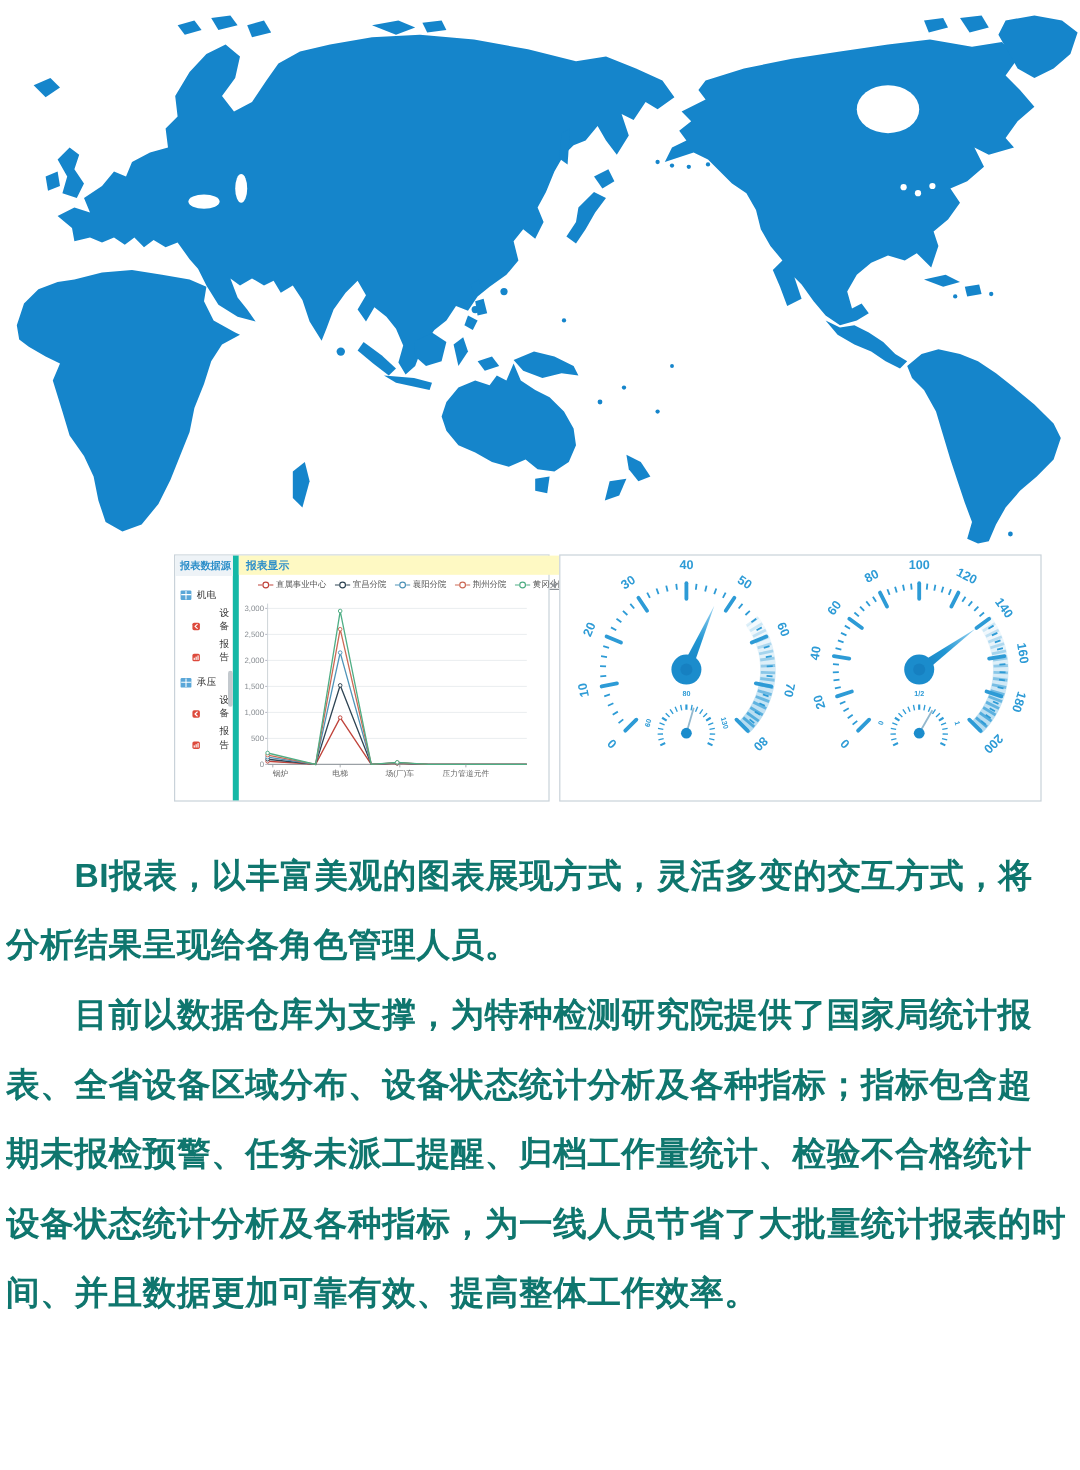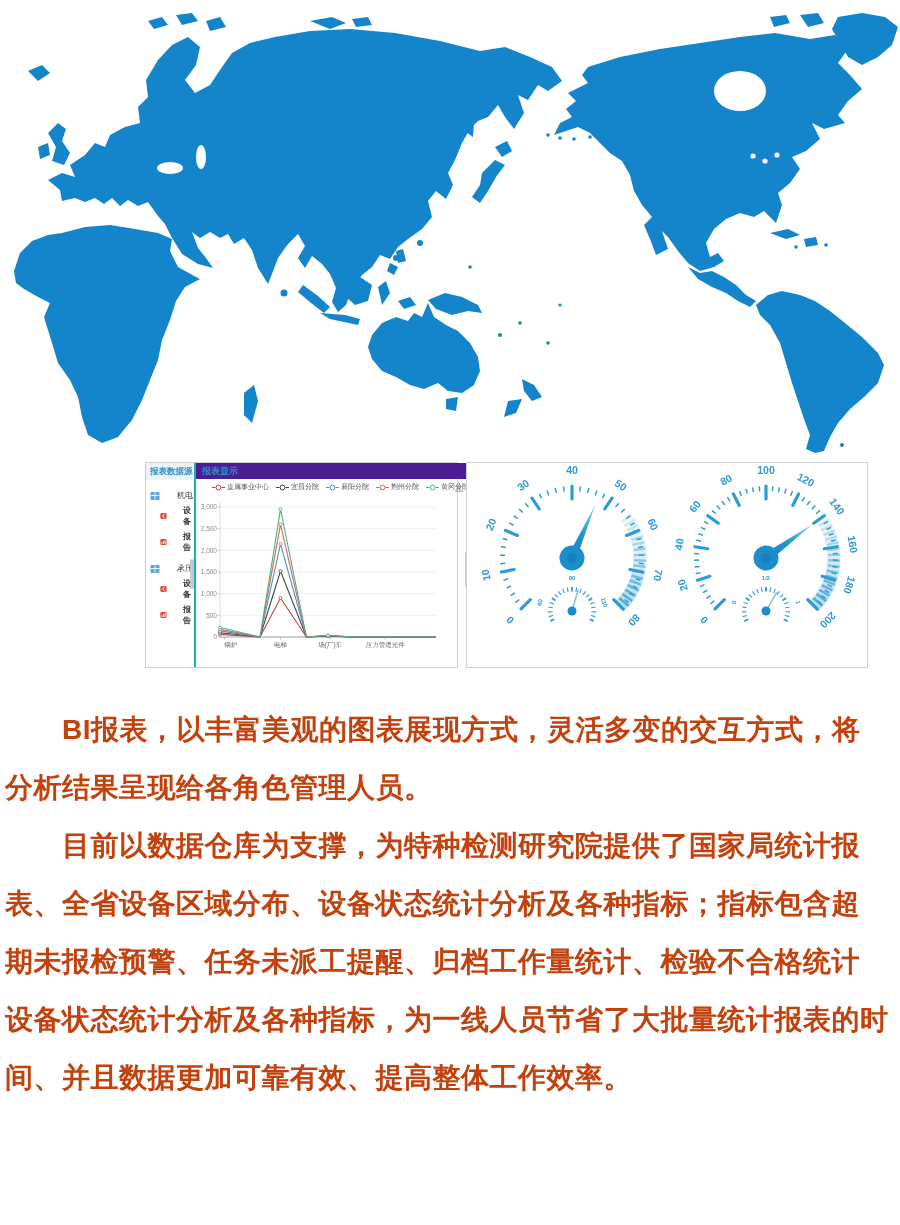--- a/index.html
+++ b/index.html
@@ -2,38 +2,38 @@
 <html><head>
 <meta charset="utf-8">
 <style>
   html,body{margin:0;padding:0;background:#ffffff;}
   .page{position:relative;width:900px;height:1225px;background:#fff;overflow:hidden;
         font-family:"Liberation Sans","DejaVu Sans",sans-serif;}
   .map{position:absolute;left:0;top:5px;width:900px;height:452px;}
   .panel{position:absolute;background:#fff;border:1px solid #c9d2d9;box-sizing:border-box;}
   .left-panel{left:145px;top:462px;width:313px;height:206px;display:flex;}
   .right-panel{left:466px;top:462px;width:402px;height:206px;}
-  .sidebar{position:relative;width:62px;height:100%;border-right:2px solid #14b8a6;box-sizing:border-box;}
+  .sidebar{position:relative;width:62px;height:100%;border-right:5px solid #14b8a6;box-sizing:border-box;}
   .side-head{height:17px;line-height:17px;background:#eef3f7;color:#2e8fc9;font-size:8.5px;
              font-weight:bold;padding-left:4px;white-space:nowrap;overflow:hidden;}
   .tree{padding:5px 0 0 4px;}
-  .tree-group{display:flex;align-items:center;gap:17px;margin-top:5px;font-size:8px;color:#333;}
-  .tree-child{display:flex;align-items:center;gap:16px;margin:4px 0 0 10px;font-size:8px;color:#333;font-weight:bold;}
+  .tree-group{display:flex;align-items:center;gap:4px;margin-top:5px;font-size:8px;color:#333;}
+  .tree-child{display:flex;align-items:flex-end;gap:16px;margin:4px 0 0 10px;font-size:8px;color:#333;}
   .main{position:relative;flex:1;height:100%;}
-  .main-head{height:16px;line-height:16px;background:#4c1d95;color:#2e8fc9;font-size:9px;
+  .main-head{height:16px;line-height:16px;background:#fef9c3;color:#2e8fc9;font-size:9px;
              font-weight:bold;padding-left:6px;}
   .legend-row{position:relative;height:16px;display:flex;align-items:center;gap:7px;
               padding-left:16px;font-size:7px;color:#555;}
   .legend-item{display:flex;align-items:center;gap:2px;white-space:nowrap;}
   .dl{position:absolute;right:5px;top:3px;}
   .scroll-thumb{position:absolute;background:#c3c9ce;border-radius:2px;}
   .side-scroll{right:0px;top:96px;width:4px;height:30px;}
   .main-scroll{right:0px;top:88px;width:4px;height:36px;}
   .body-text{position:absolute;left:0;top:701px;width:900px;padding:0 6px 0 5px;box-sizing:border-box;
-             color:#c2410c;font-weight:600;font-size:28px;line-height:58px;letter-spacing:0.5px;}
+             color:#0f766e;font-weight:600;font-size:28px;line-height:58px;letter-spacing:0.5px;}
   .t-line{white-space:nowrap;overflow:hidden;}
   .t-indent{text-indent:57px;}
   svg text{font-family:"Liberation Sans","DejaVu Sans",sans-serif;}
 </style>
 </head>
 <body>
 
 <div class="page">
 
   <svg class="map" viewBox="0 0 900 452">

